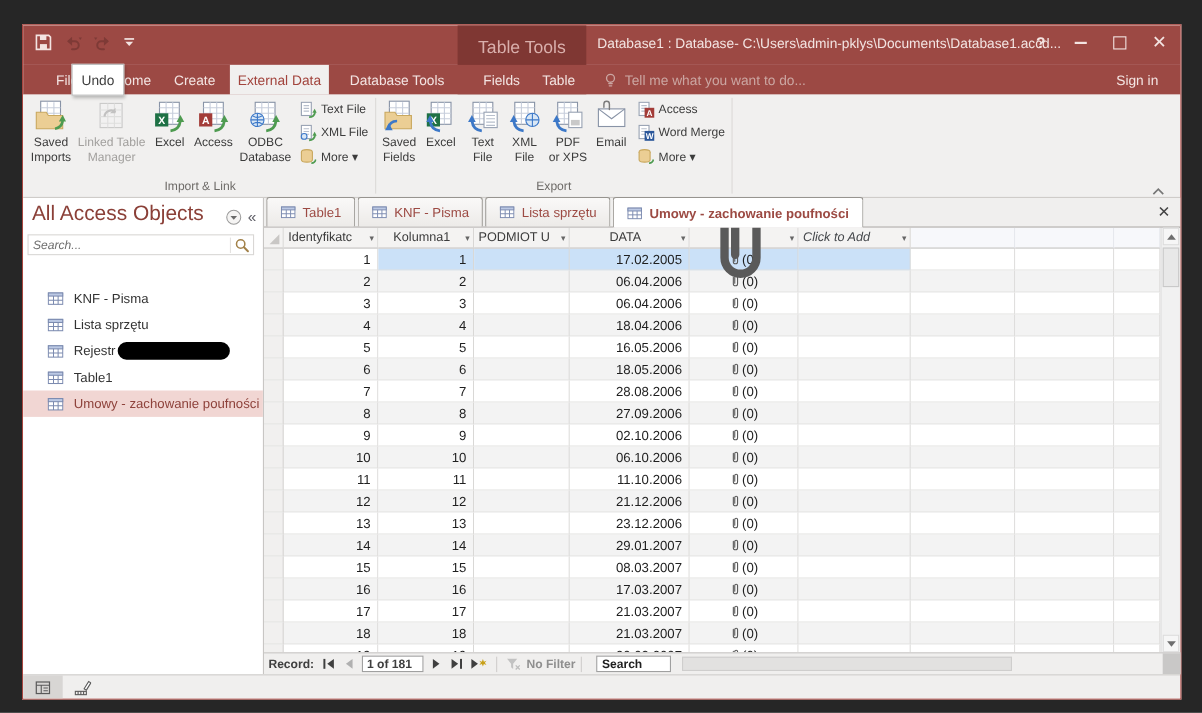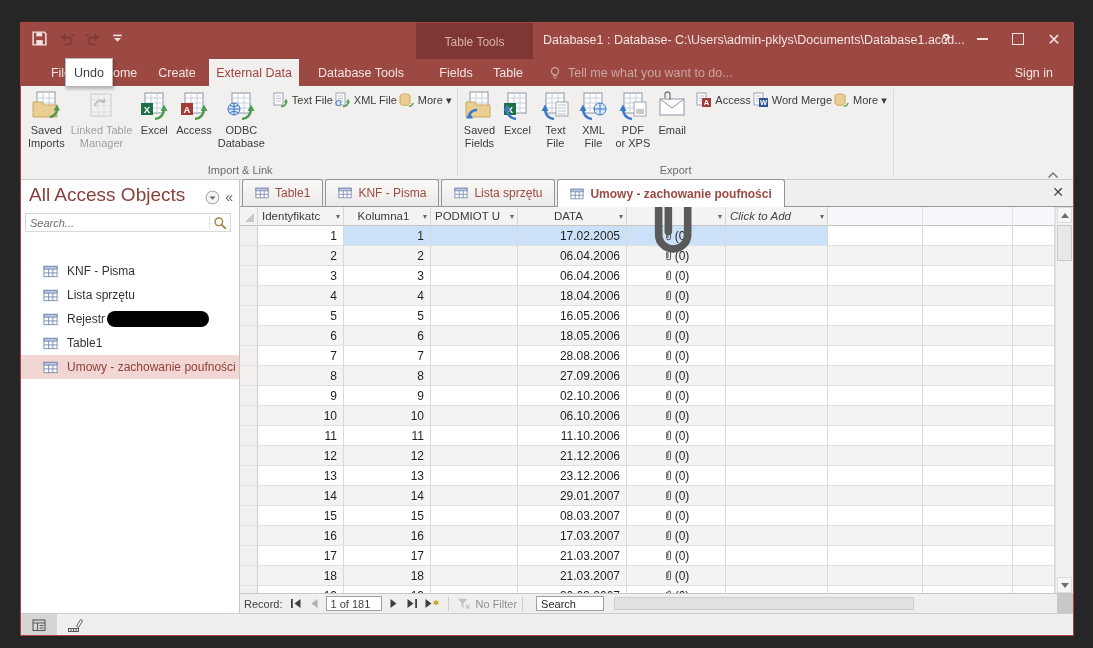--- a/index.html
+++ b/index.html
@@ -5,21 +5,21 @@
   html,body{margin:0;padding:0;}
   body{width:1093px;height:648px;background:#262626;position:relative;overflow:hidden;
        font-family:"Liberation Sans","DejaVu Sans",sans-serif;-webkit-font-smoothing:antialiased;}
   .window{position:absolute;left:20px;top:22px;width:1054px;height:614px;background:#fff;
           border:1px solid #A8453F;box-sizing:border-box;overflow:hidden;}
   
   .titlebar{position:absolute;left:0;top:0;right:0;height:36px;background:#9C4944;}
   .qat{position:absolute;left:10px;top:7px;display:flex;align-items:center;gap:10px;}
   .qat .ico{width:17px;height:17px;display:inline-flex;}
   .contextual{position:absolute;left:395px;top:0;width:117px;height:63px;background:#7F3733;}
-  .contextual-label{position:absolute;left:0;right:0;top:12px;text-align:center;color:#D9AFAC;font-size:12px;}
+  .contextual-label{position:absolute;left:0;right:0;top:12px;text-align:center;color:#D9AFAC;font-size:16px;}
   .title-text{position:absolute;left:522px;top:10px;color:#F3E4E2;font-size:12.5px;white-space:nowrap;}
   .winbtns{position:absolute;right:8px;top:4px;display:flex;gap:14px;align-items:center;}
   .winbtn{color:#F3E4E2;width:22px;height:24px;display:flex;align-items:center;justify-content:center;font-size:14px;}
   .winbtn .box{width:10px;height:10px;border:1.5px solid #F3E4E2;}
   .winbtn .minus{width:11px;height:2px;background:#F3E4E2;}
   
   .tabrow{position:absolute;left:0;top:36px;right:0;height:27px;background:#9C4944;}
   .rtab{position:absolute;top:0;height:27px;display:flex;align-items:center;justify-content:center;
         color:#F3E4E2;font-size:12.5px;white-space:nowrap;}
   #tab-file{left:18px;width:44px;}
@@ -42,21 +42,21 @@
   #ribbon-groups{display:flex;height:93px;padding-left:4px;}
   .rgroup{display:flex;flex-direction:column;height:100%;}
   .rg-items{display:flex;align-items:flex-start;flex:1;padding-top:2px;}
   .rg-label{text-align:center;font-size:11px;color:#6E6B68;padding-bottom:3px;}
   .rg-sep{width:1px;background:#DCDAD7;margin:3px 2px;}
   .rbtn-lg{display:flex;flex-direction:column;align-items:center;padding:2px 3px;}
   .rbtn-lg .ric{width:32px;height:32px;}
   .rbtn-lg .rlbl{font-size:11px;line-height:13px;color:#3C3C3C;text-align:center;margin-top:2px;white-space:nowrap;}
   .rbtn-lg.disabled .rlbl{color:#A2A09E;}
   .rbtn-lg.disabled .ric{opacity:.45;filter:grayscale(1);}
-  .rcol{display:flex;flex-direction:row;padding:2px 4px;gap:1px;}
+  .rcol{display:flex;flex-direction:column;padding:2px 4px;gap:1px;}
   .rbtn-sm{display:flex;align-items:center;gap:4px;height:20px;font-size:11px;color:#3C3C3C;white-space:nowrap;}
   .rbtn-sm .ric{width:16px;height:16px;}
   .ribbon-collapse{position:absolute;right:14px;bottom:6px;width:12px;height:8px;}
   
   .content{position:absolute;left:0;top:157px;right:0;height:433px;}
   
   .navpane{position:absolute;left:0;top:0;width:219px;height:433px;background:#FFFFFF;
            border-right:1px solid #C8C6C4;box-sizing:border-box;}
   .nav-title{position:absolute;left:8px;top:4px;font-size:19px;color:#8B4038;white-space:nowrap;}
   .nav-title-icons{position:absolute;right:6px;top:9px;display:flex;align-items:center;gap:5px;}
@@ -111,21 +111,21 @@
            border-left:1px solid #DEDEDE;box-sizing:border-box;}
   .vs-btn{position:absolute;left:1px;width:15px;height:16px;background:#F6F6F6;border:1px solid #DCDCDC;
           box-sizing:border-box;display:flex;align-items:center;justify-content:center;}
   .vs-up{top:0;}
   .vs-down{bottom:0;}
   .tri-up{width:0;height:0;border-left:4px solid transparent;border-right:4px solid transparent;border-bottom:5px solid #6E6E6E;}
   .tri-down{width:0;height:0;border-left:4px solid transparent;border-right:4px solid transparent;border-top:5px solid #6E6E6E;}
   .vs-thumb{position:absolute;left:1px;top:18px;width:15px;height:36px;background:#E8E8E8;border:1px solid #C9C9C9;box-sizing:border-box;}
   
   .recnav{position:absolute;left:0;bottom:0;right:0;height:20px;background:#F0EFEE;border-top:1px solid #C9C7C5;
-          box-sizing:border-box;display:flex;align-items:center;font-size:11px;color:#3F3F3F;}
+          box-sizing:border-box;display:flex;align-items:center;font-size:11px;color:#3F3F3F;font-weight:bold;}
   .recnav .rlab{padding:0 4px 0 4px;}
   .rn-ico{width:12px;height:11px;margin:0 3px;flex:none;}
   .rn-ico.wide{width:16px;}
   .rn-box{width:56px;height:15px;background:#fff;border:1px solid #A0A0A0;box-sizing:border-box;
           font-size:11px;display:flex;align-items:center;padding-left:4px;margin:0 3px;}
   .rn-sep{width:1px;height:14px;background:#D0CECC;margin:0 5px;}
   .nofilter{color:#8F8F8F;display:flex;align-items:center;gap:3px;}
   .rn-search{width:68px;height:15px;background:#fff;border:1px solid #A0A0A0;box-sizing:border-box;
           font-size:11px;color:#1F1F1F;display:flex;align-items:center;padding-left:4px;margin-left:8px;}
   .hscroll{flex:1;height:100%;position:relative;margin-left:6px;}

